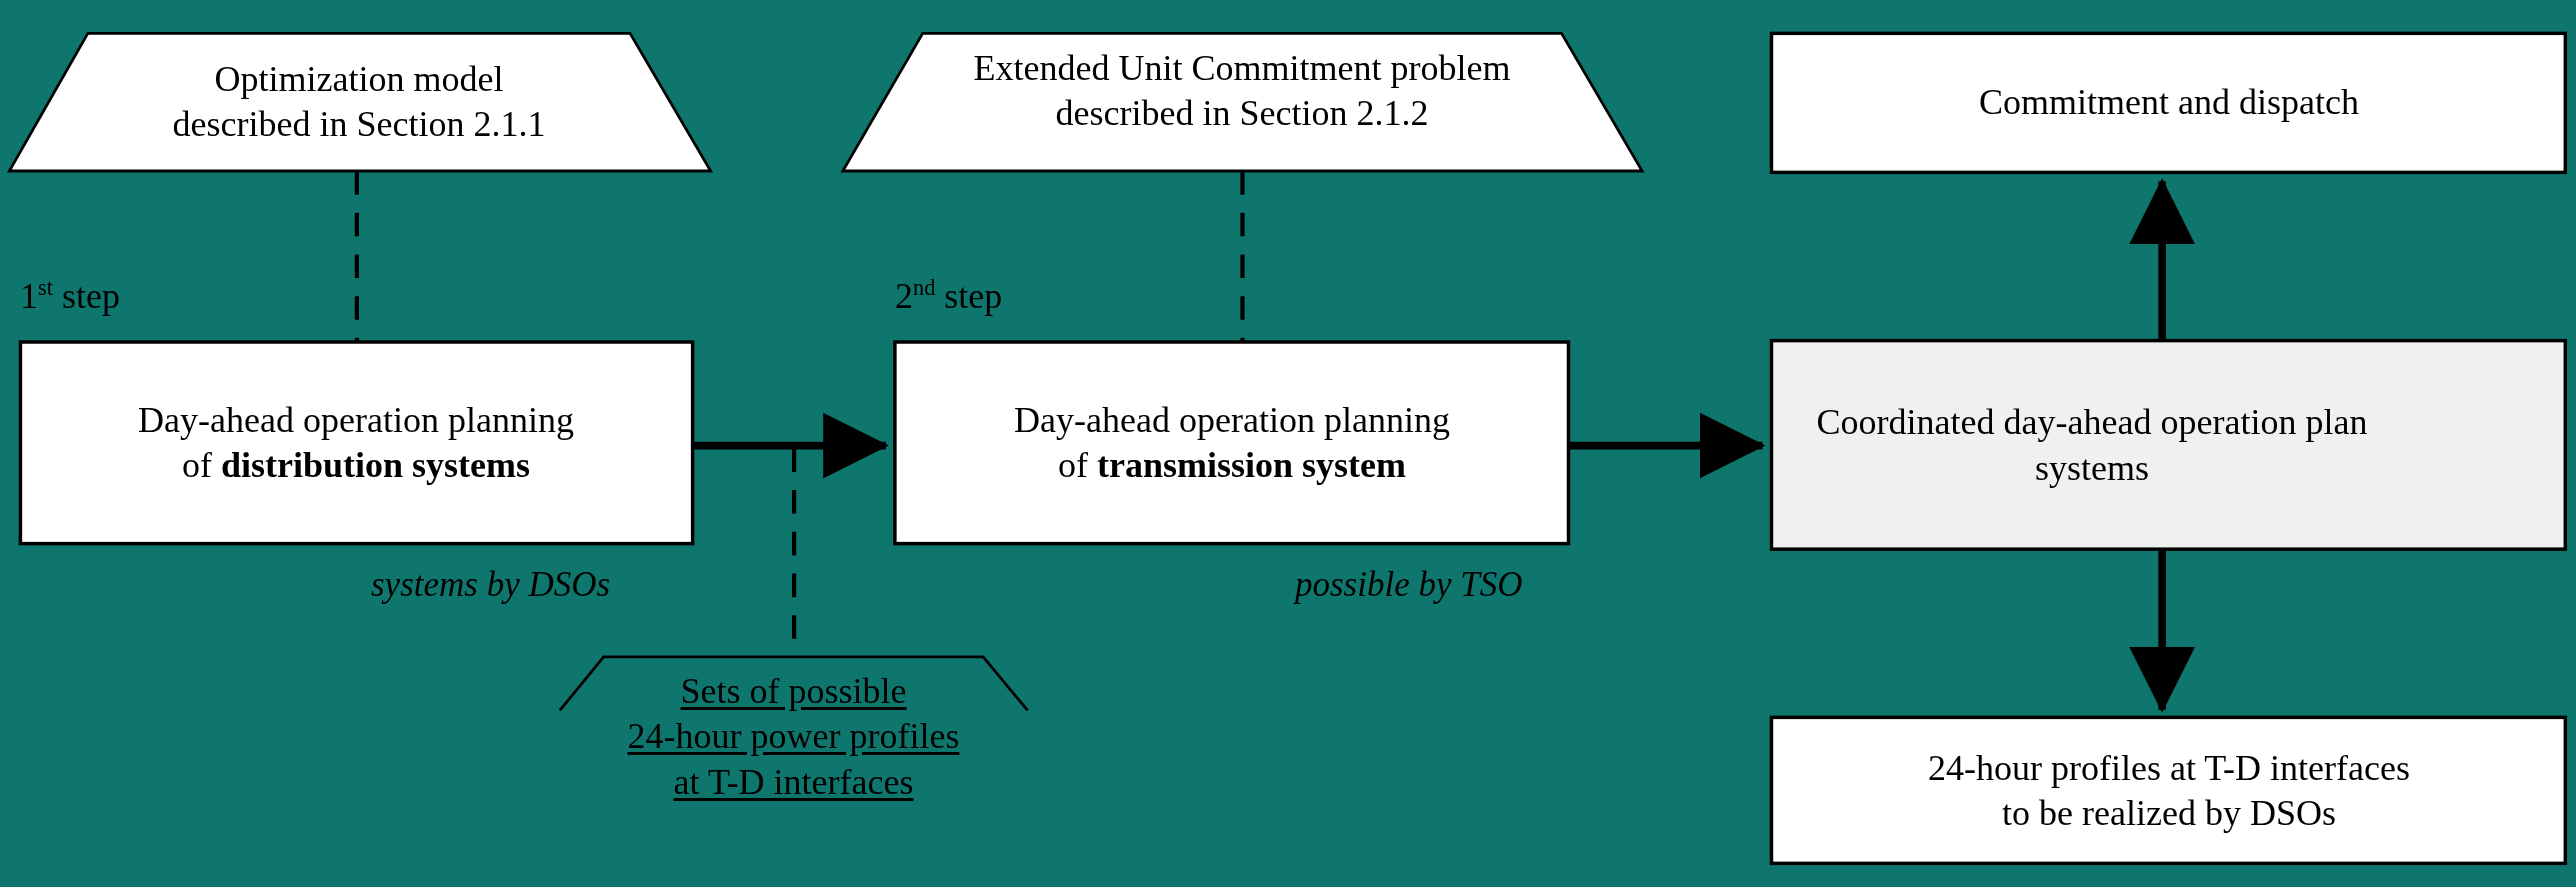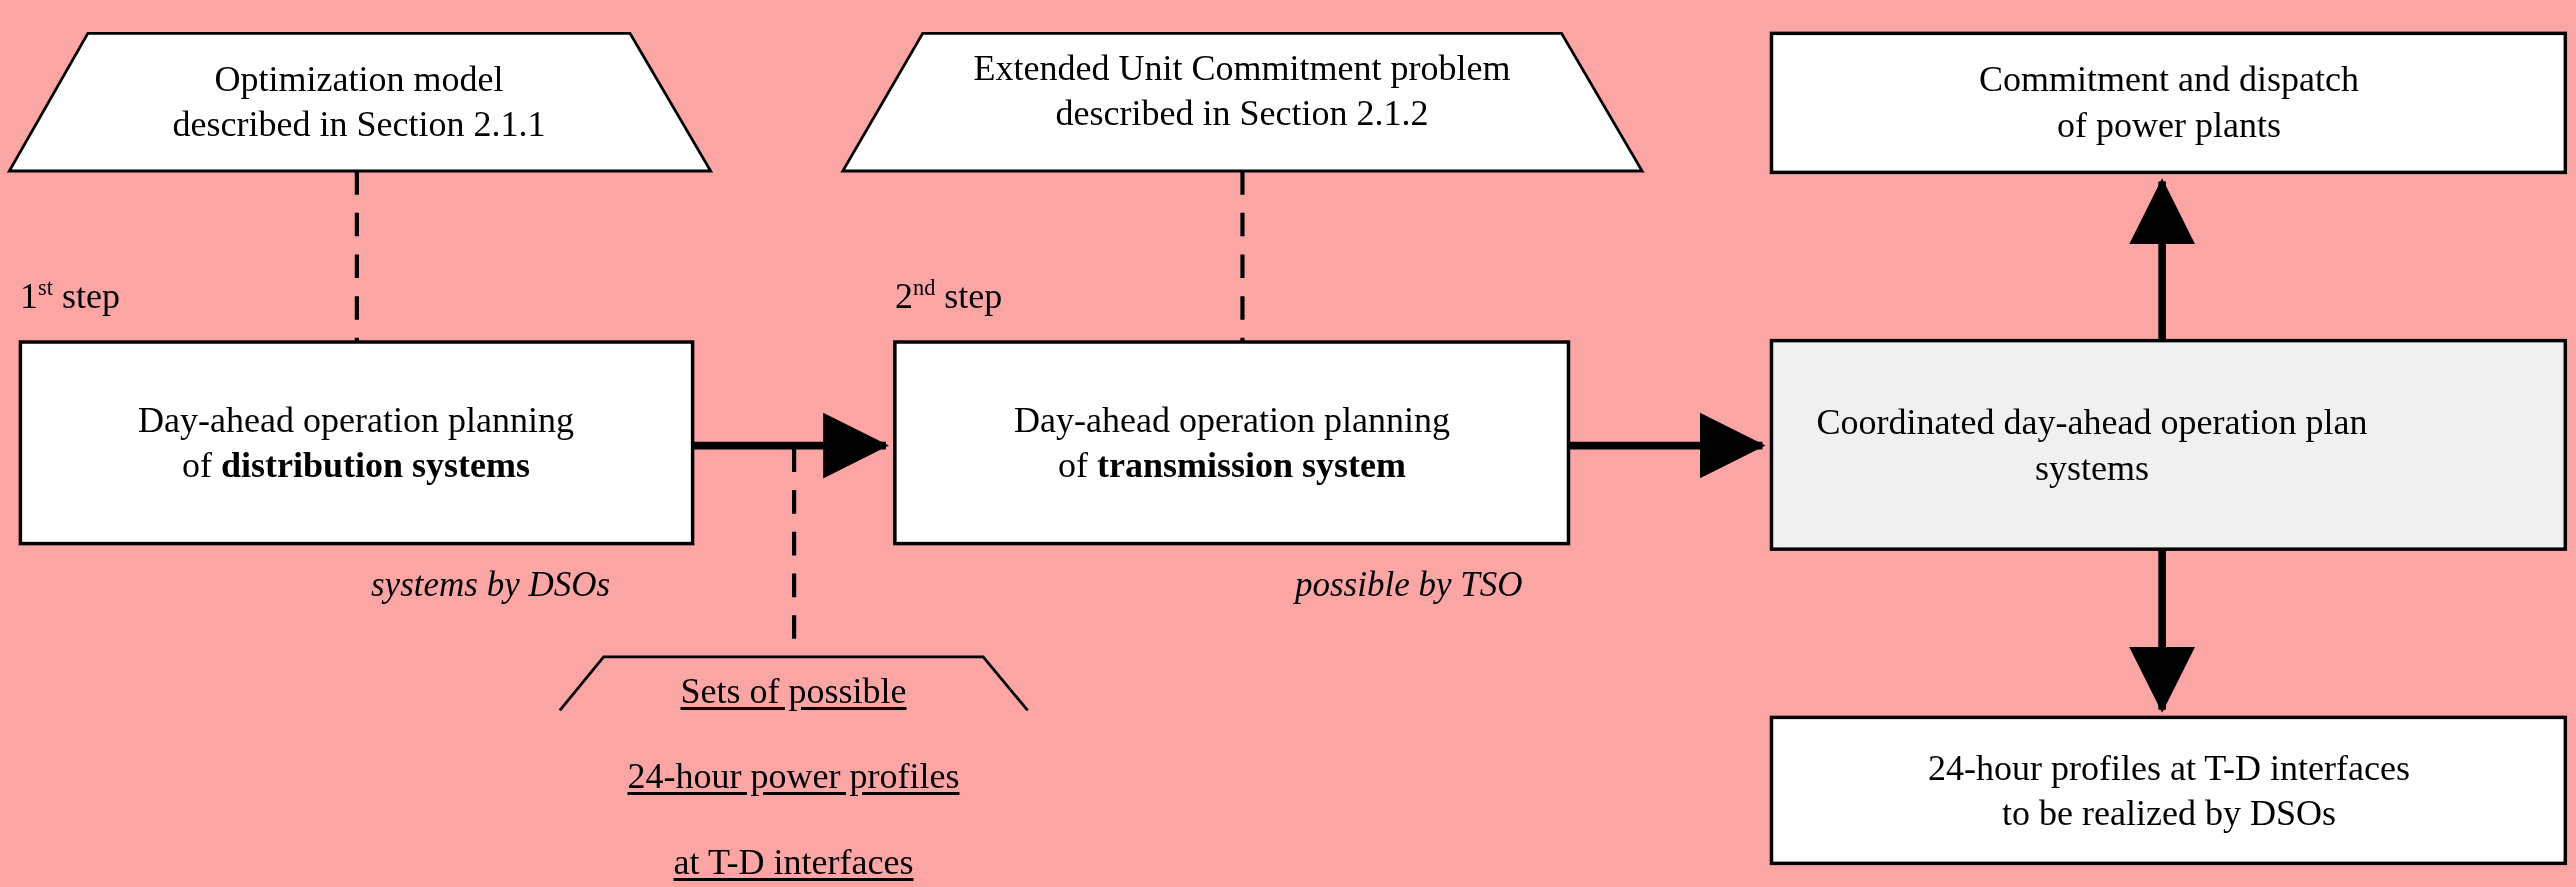--- a/index.html
+++ b/index.html
@@ -5,21 +5,21 @@
 <style>
   html, body {
     margin: 0;
     padding: 0;
     background: #ffffff;
   }
   #canvas {
     position: relative;
     width: 2576px;
     height: 887px;
-    background: #fca5a5;
+    background: #0f766e;
     font-family: "Liberation Serif", "DejaVu Serif", serif;
     overflow: hidden;
   }
   svg.layer {
     position: absolute;
     left: 0;
     top: 0;
     width: 2576px;
     height: 887px;
     pointer-events: none;
@@ -109,21 +109,20 @@
     <span class="ln">described in Section 2.1.1</span>
   </div>
 
   <div class="node-text" style="left:870px; top:33px; width:744px; height:116px;">
     <span class="ln">Extended Unit Commitment problem</span>
     <span class="ln">described in Section 2.1.2</span>
   </div>
 
   <div class="node-text" style="left:1772px; top:33px; width:794px; height:139px;">
     <span class="ln">Commitment and dispatch</span>
-    <span class="ln">of power plants</span>
   </div>
 
   <div class="step-label" style="left:20px; top:275px;">
     <span>1</span><sup>st</sup><span> step</span>
   </div>
 
   <div class="node-text" style="left:20px; top:342px; width:672px; height:202px;">
     <span class="ln">Day-ahead operation planning</span>
     <span class="ln"><span>of </span><span class="bold">distribution systems</span></span>
   </div>
@@ -144,20 +143,20 @@
   <div class="node-text" style="left:1699px; top:341px; width:786px; height:209px;">
     <span class="ln">Coordinated day-ahead operation plan</span>
     <span class="ln">systems</span>
   </div>
 
   <div class="node-text" style="left:1772px; top:718px; width:794px; height:146px;">
     <span class="ln">24-hour profiles at T-D interfaces</span>
     <span class="ln">to be realized by DSOs</span>
   </div>
 
-  <div class="node-text" style="left:528px; top:669px; width:531px; height:149px; justify-content:flex-start;gap:40px;">
+  <div class="node-text" style="left:528px; top:669px; width:531px; height:149px; justify-content:flex-start;">
     <span class="ln underline">Sets of possible</span>
     <span class="ln underline">24-hour power profiles</span>
     <span class="ln underline">at T-D interfaces</span>
   </div>
 
 </div>
 
 
 </body></html>

